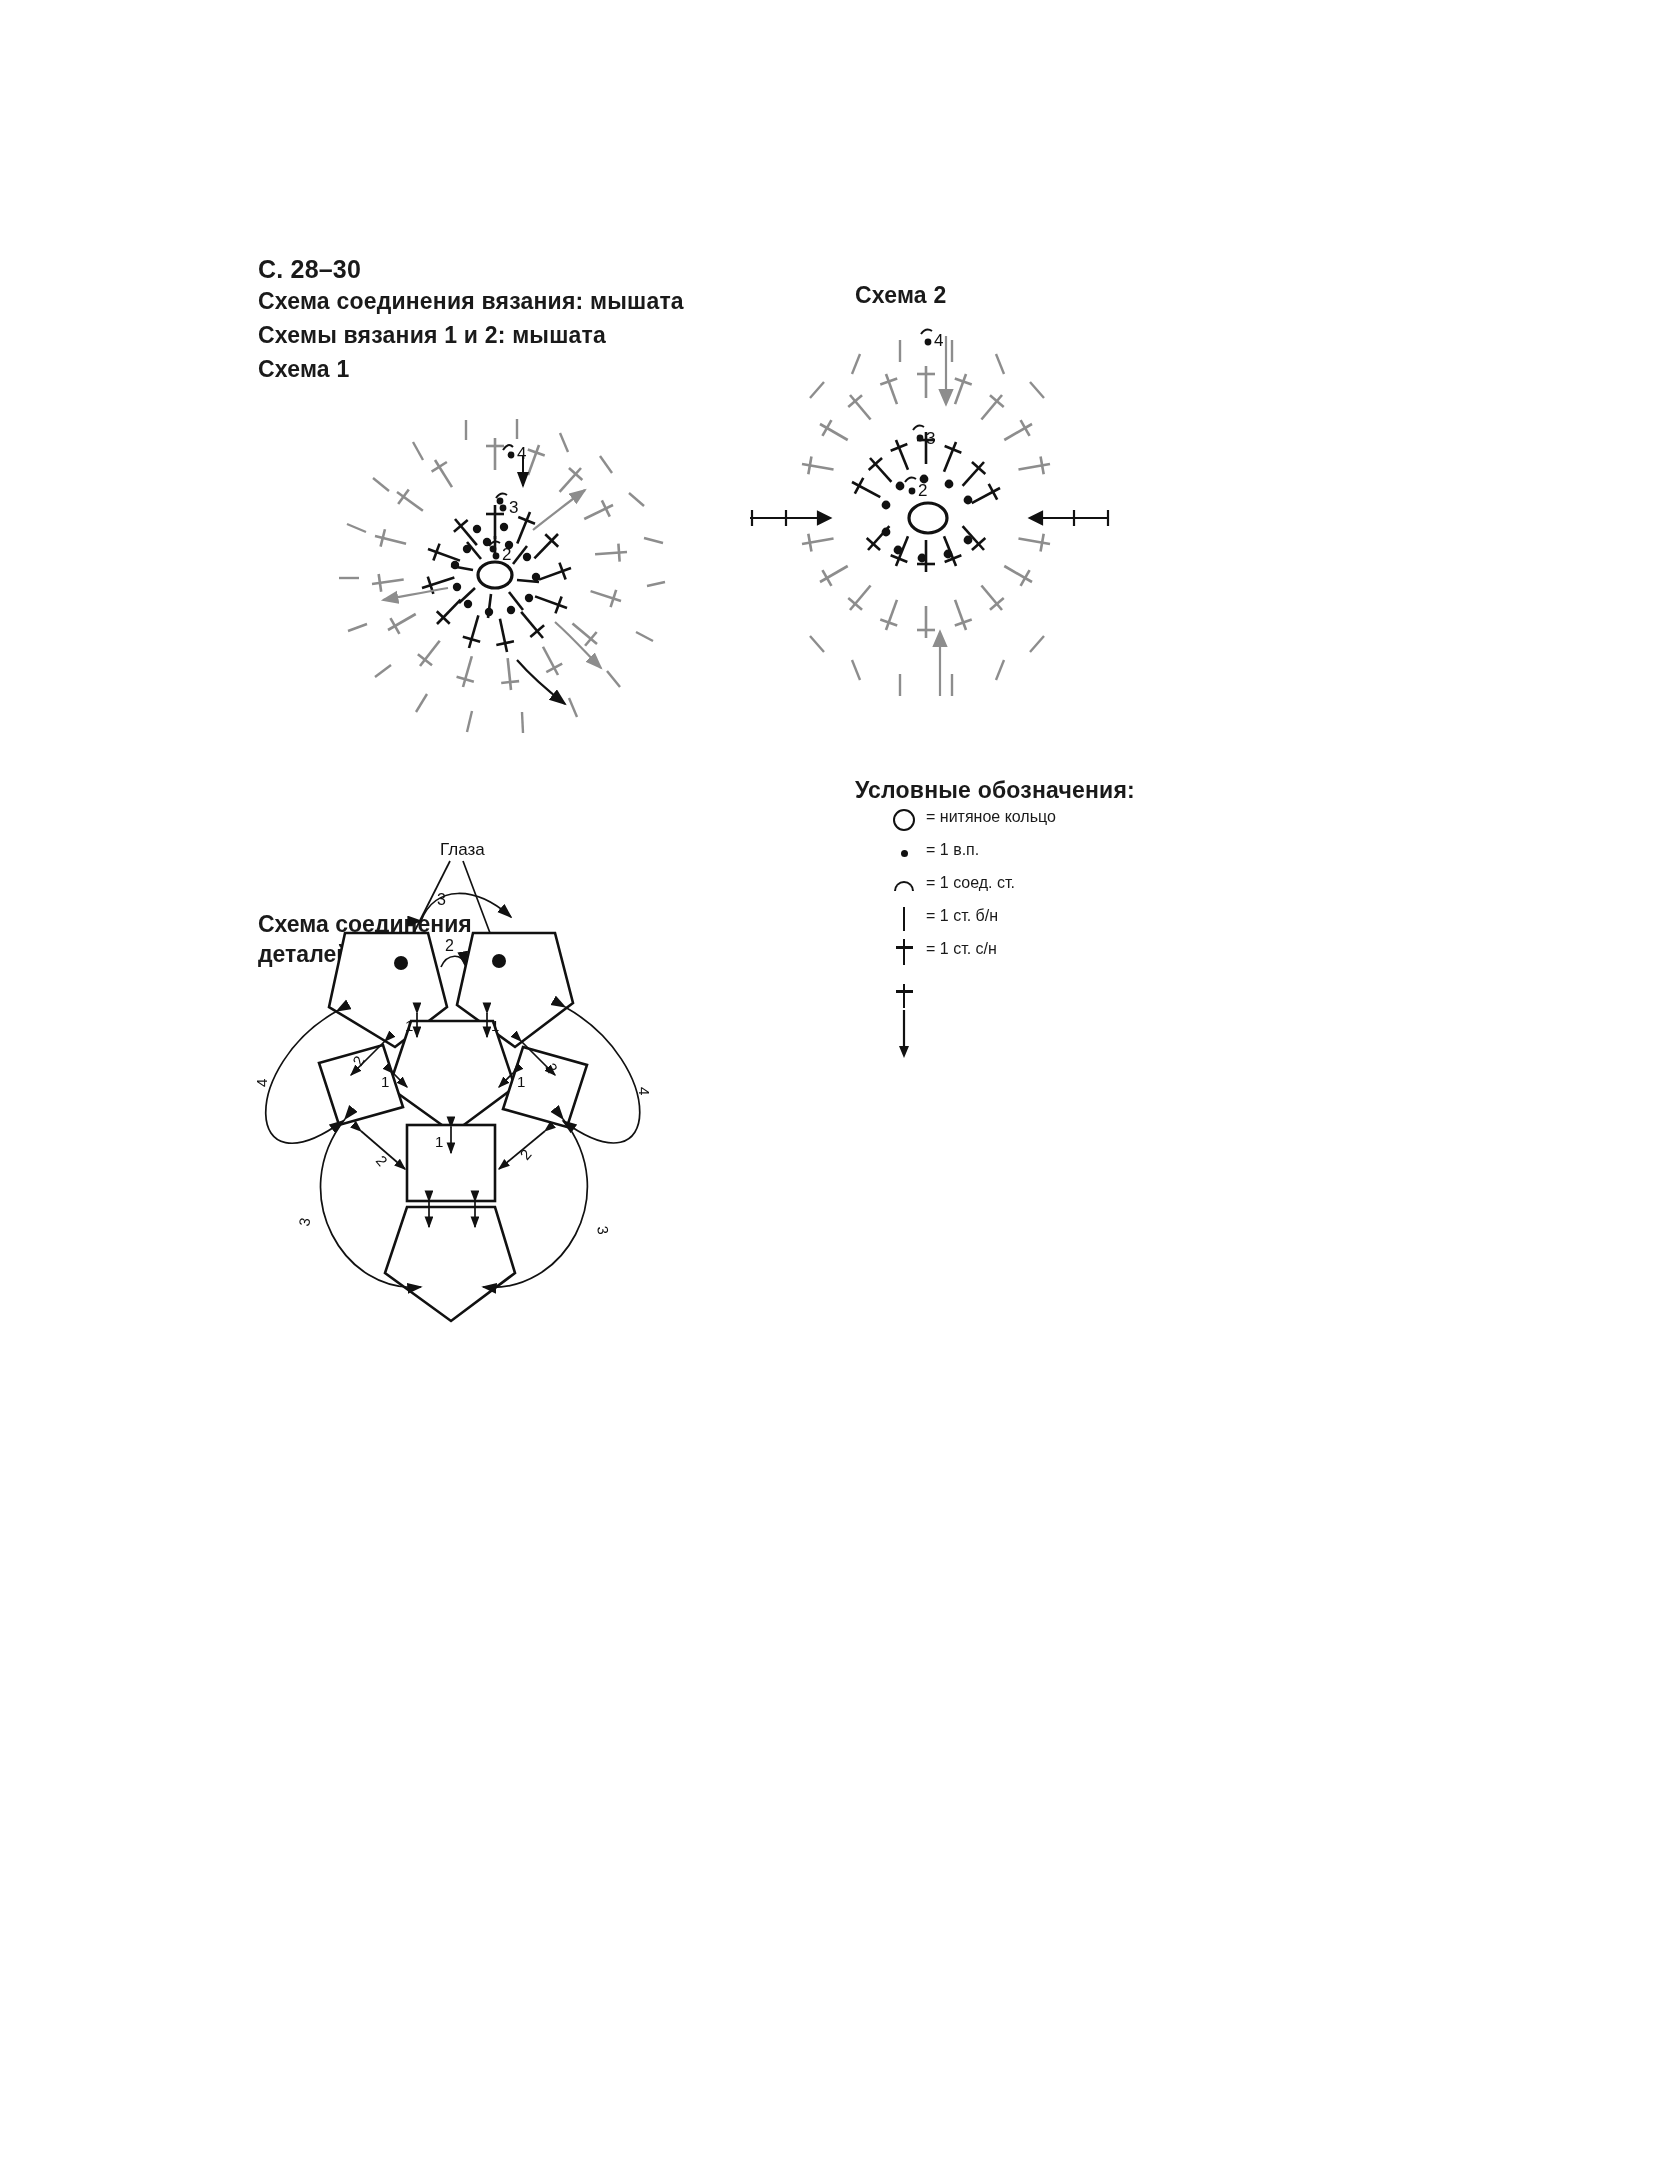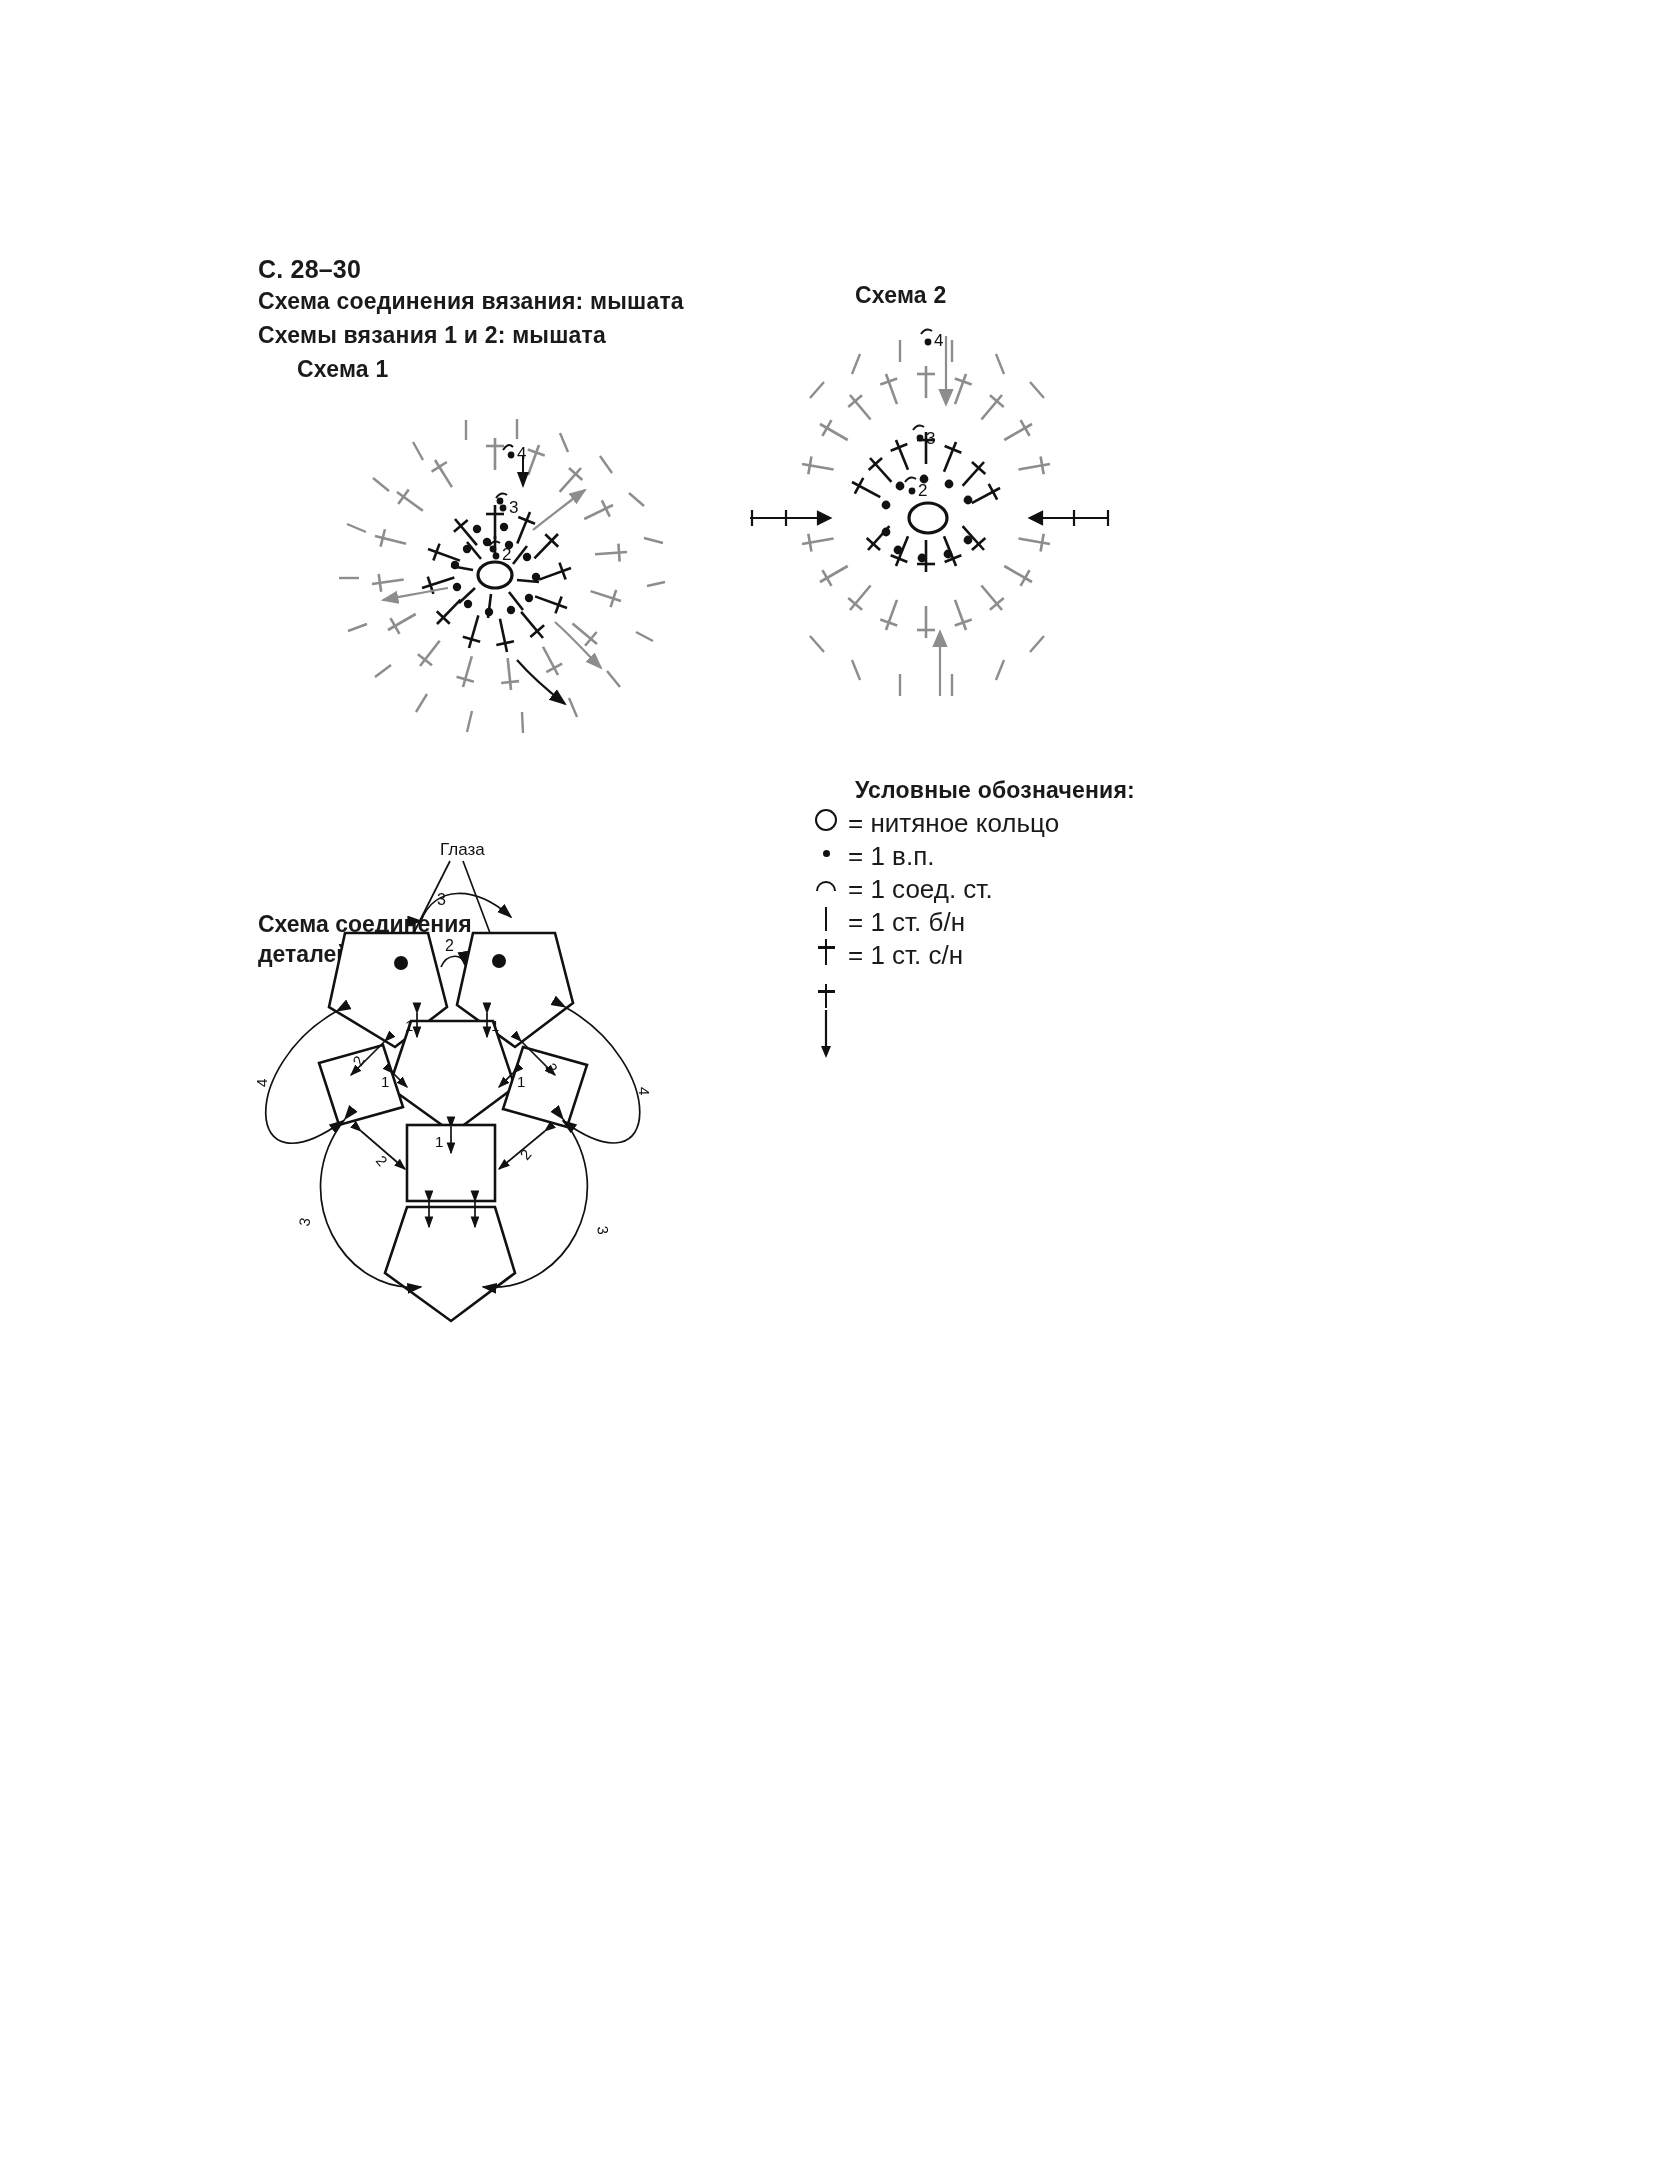--- a/index.html
+++ b/index.html
@@ -27,39 +27,39 @@
   .hdr {
     position: absolute;
     font-weight: bold;
     font-size: 23px;
     letter-spacing: 0.2px;
     white-space: nowrap;
   }
   #title-page      { left: 258px; top: 255px;  font-size: 25px; }
   #title-assembly  { left: 258px; top: 288px; }
   #title-schemes   { left: 258px; top: 322px; }
-  #title-scheme1   { left: 258px; top: 356px; margin-left: 39px; }
+  #title-scheme1   { left: 258px; top: 356px; }
   #title-scheme2   { left: 855px; top: 282px; }
   #title-assembly-block {
     position: absolute;
     left: 258px; top: 909px;
     font-weight: bold;
     font-size: 23px;
     line-height: 30px;
     width: 260px;
   }
   #title-legend    { left: 855px; top: 777px; }
 
   
   .legend {
     position: absolute;
-    left: 804px;
+    left: 882px;
     top: 805px;
     width: 420px;
-    font-size: 26px;
+    font-size: 16px;
   }
   .legend-row {
     display: flex;
     align-items: flex-start;
     height: 33px;
   }
   .legend-row.tall { height: auto; margin-top: 14px; }
   .legend-sym {
     width: 44px;
     min-width: 44px;

